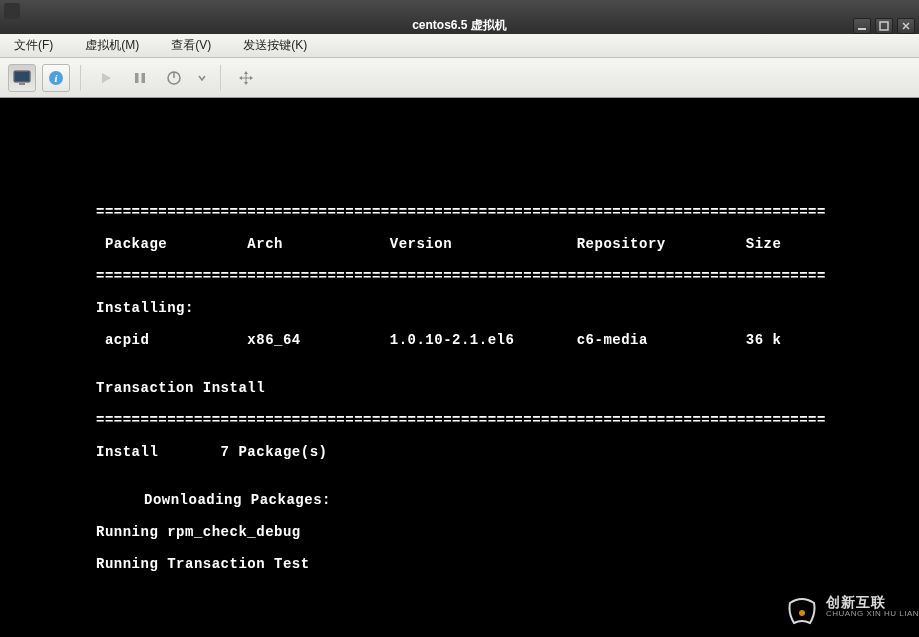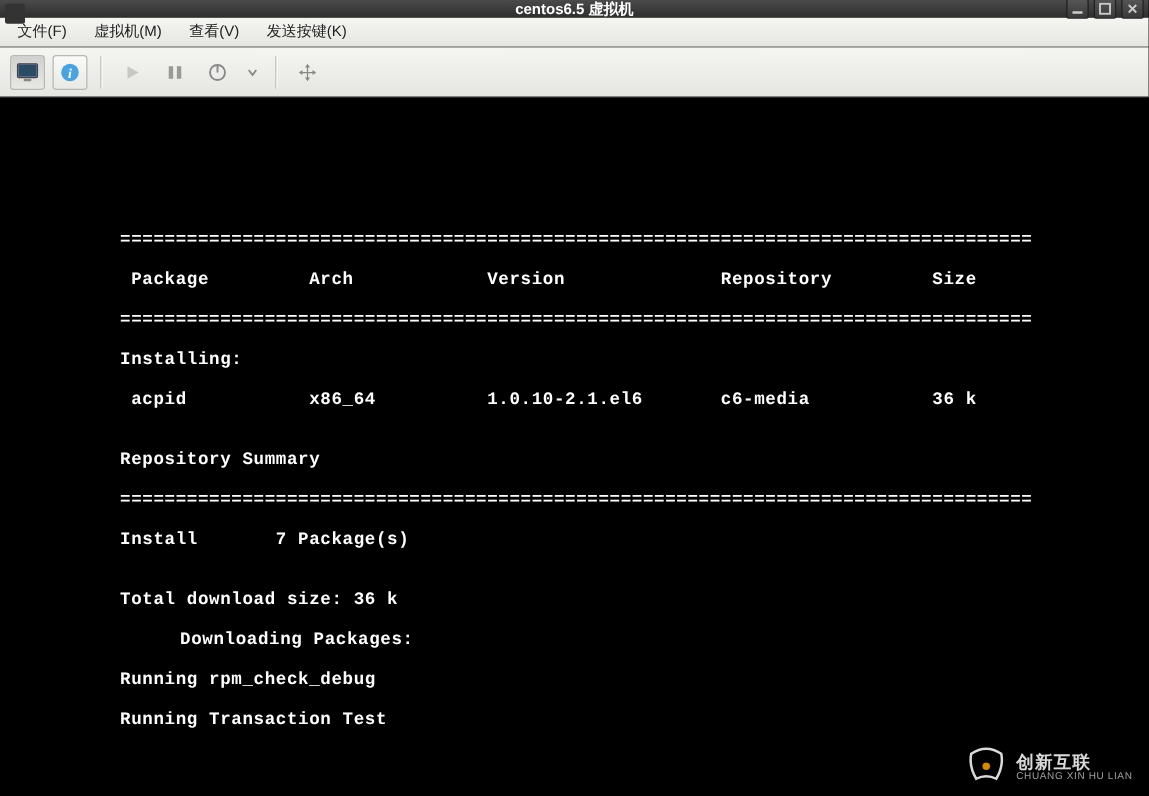--- a/index.html
+++ b/index.html
@@ -1,29 +1,29 @@
 <!DOCTYPE html>
 <html><head>
   <meta charset="utf-8">
   <style>
     * { margin: 0; padding: 0; box-sizing: border-box; }
     body { width: 919px; height: 637px; font-family: sans-serif; background: #000; position: relative; overflow: hidden; }
-    .titlebar { height: 14px; background: linear-gradient(#4a4a4a, #2e2e2e); display: flex; align-items: center; justify-content: center; position: relative; color: #fff; font-size: 12px; font-weight: bold; }
+    .titlebar { height: 34px; background: linear-gradient(#4a4a4a, #2e2e2e); display: flex; align-items: flex-end; justify-content: center; position: relative; color: #fff; font-size: 12px; font-weight: bold; }
     .titlebar-left { position: absolute; left: 4px; top: 3px; width: 16px; height: 16px; background: #333; border-radius: 2px; }
     .titlebar-controls { position: absolute; right: 4px; display: flex; gap: 4px; }
     .titlebar-btn { width: 18px; height: 16px; background: linear-gradient(#555,#3a3a3a); border: 1px solid #222; border-radius: 2px; display: flex; align-items: center; justify-content: center; color: #ccc; font-size: 10px; cursor: pointer; }
-    .menubar { height: 24px; background: linear-gradient(#f5f5f2,#e5e5e1); display: flex; align-items: center; padding: 0 6px; gap: 6px; border-bottom: 1px solid #c0c0bc; }
+    .menubar { height: 24px; background: linear-gradient(#f5f5f2,#e5e5e1); display: flex; align-items: center; padding: 0 6px; gap: 16px; border-bottom: 1px solid #c0c0bc; }
     .menu-item { padding: 2px 8px; font-size: 12px; color: #222; cursor: pointer; }
     .toolbar { height: 40px; background: linear-gradient(#f5f5f2,#e5e5e1); display: flex; align-items: center; padding: 0 8px; gap: 6px; border-bottom: 1px solid #999; }
     .toolbar-btn { width: 28px; height: 28px; border: 1px solid #b8b8b4; border-radius: 3px; background: linear-gradient(#fafaf8,#e8e8e4); display: flex; align-items: center; justify-content: center; cursor: pointer; }
     .toolbar-btn.active { background: linear-gradient(#d0d0ce,#e8e8e4); }
     .toolbar-btn.flat { border-color: transparent; background: transparent; }
     .toolbar-sep { width: 2px; height: 26px; background: linear-gradient(to right,#bbb,#fff); margin: 0 4px; }
     .terminal { background: #000; color: #fff; font-family: "Courier New", monospace; font-size: 14px; line-height: 16px; padding: 90px 0 0 0; white-space: pre; font-weight: bold; letter-spacing: 0.5px; }
-    .watermark { position: absolute; right: 13px; bottom: 6px; display: flex; align-items: center; gap: 6px; opacity: 0.85; }
+    .watermark { position: absolute; right: 0; bottom: 6px; display: flex; align-items: flex-start; gap: 6px; opacity: 0.85; }
     .wm-logo { width: 36px; height: 36px; }
     .wm-text { color: #fff; font-size: 14px; line-height: 14px; font-weight: 600; letter-spacing: 1px; }
     .wm-sub { color: #bbb; font-size: 8px; letter-spacing: 0.5px; }
     svg { display: block; }
   </style>
 </head>
 <body>
 
 <div class="titlebar">
   <div class="titlebar-left"></div>
@@ -115,25 +115,24 @@
   </div>
 </div>
 
 <div class="terminal"><div style="padding:0 96px">
 <span style="display: block;">==================================================================================</span>
 <span style="display: block;"> Package         Arch            Version              Repository         Size</span>
 <span style="display: block;">==================================================================================</span>
 <span style="display: block;">Installing:</span>
 <span style="display: block;"> acpid           x86_64          1.0.10-2.1.el6       c6-media           36 k</span>
 
-<span style="display: block;">Repository Summary</span>
+<span style="display: block;">Transaction Install</span>
 <span style="display: block;">==================================================================================</span>
 <span style="display: block;">Install       7 Package(s)</span>
 
-<span style="display: block;">Total download size: 36 k</span>
 <span style="display: block; margin-left: 48px;">Downloading Packages:</span>
 <span style="display: block;">Running rpm_check_debug</span>
 <span style="display: block;">Running Transaction Test</span>
 
 
 
 
 
 
 

